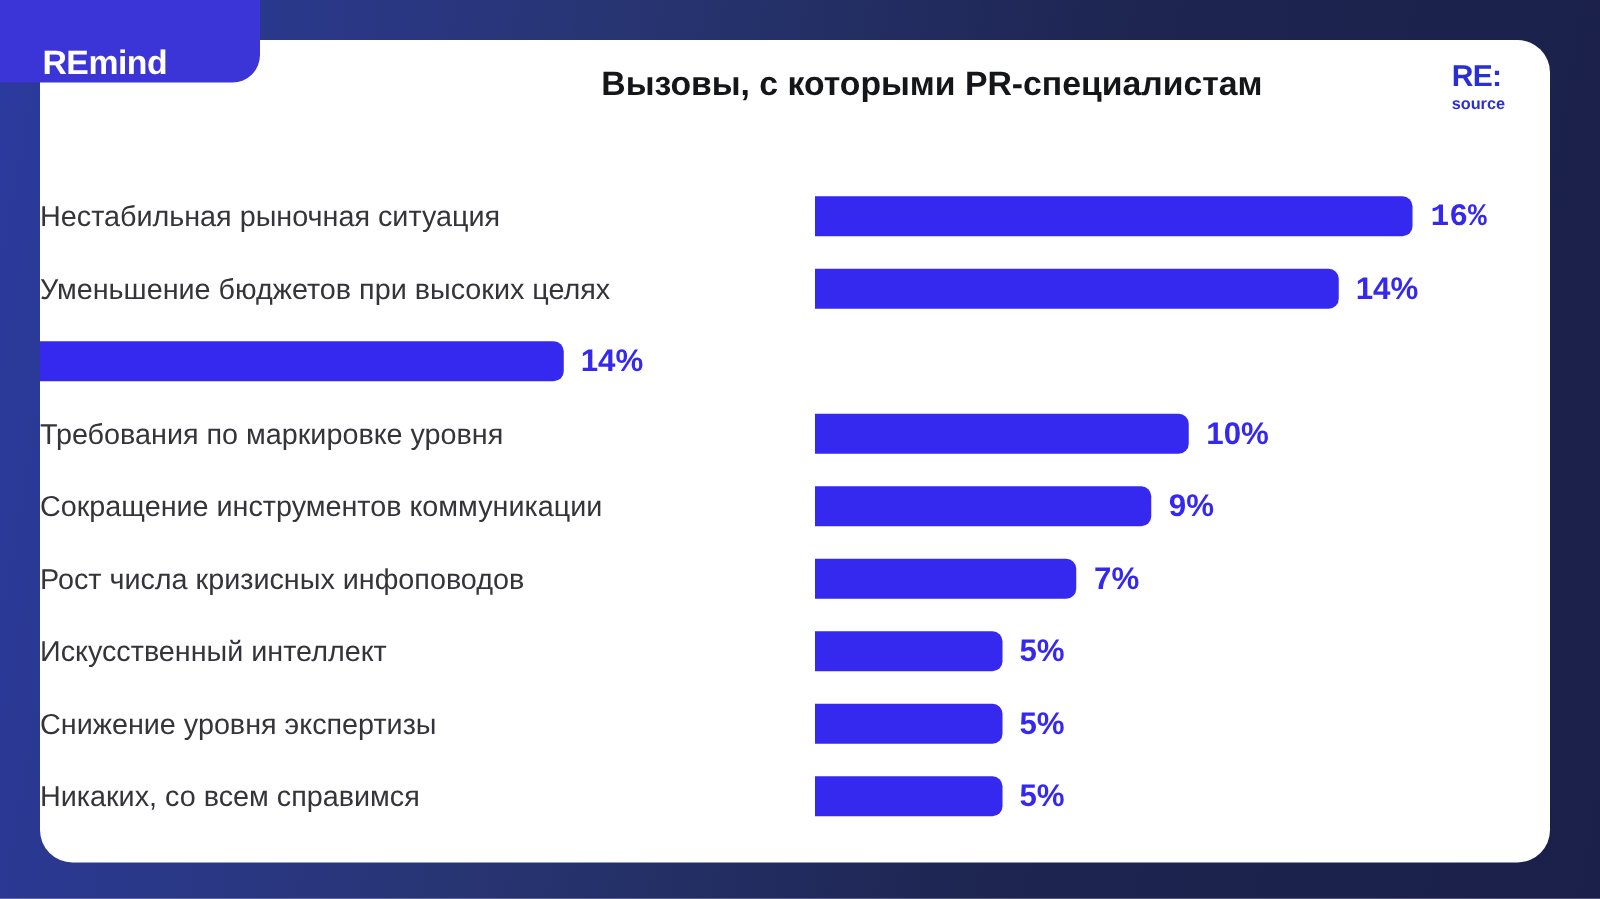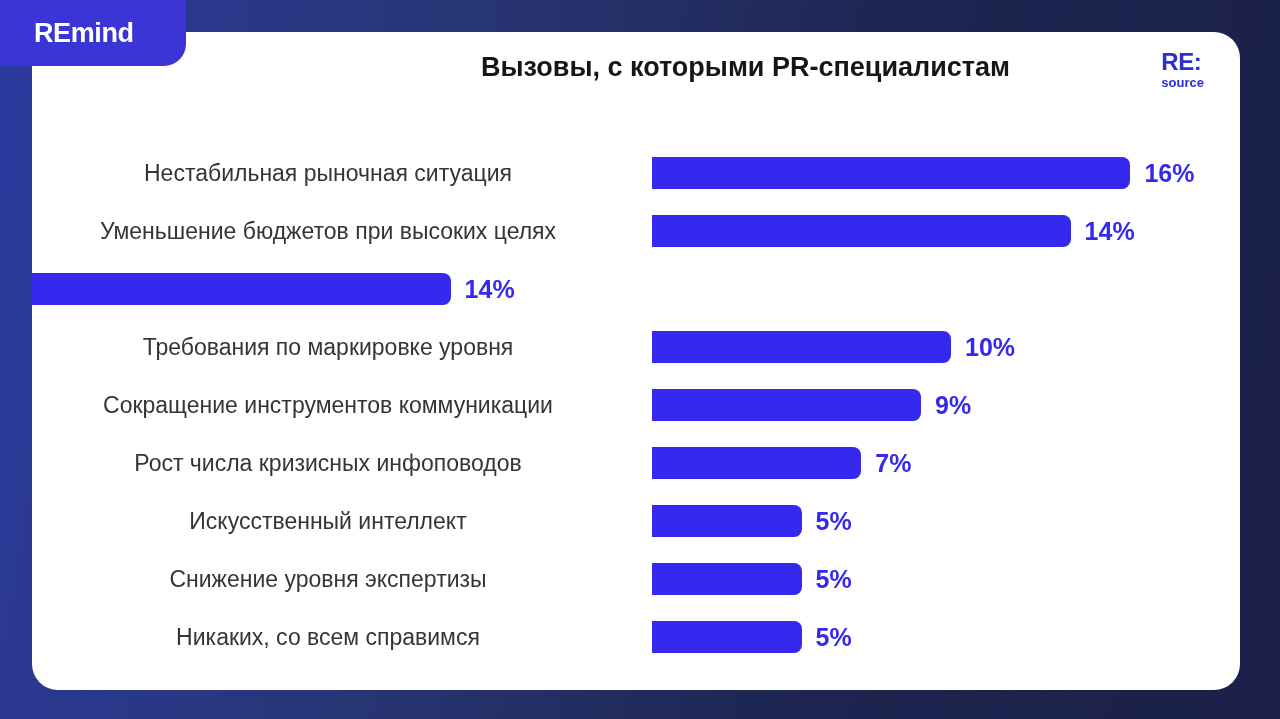--- a/index.html
+++ b/index.html
@@ -14,26 +14,26 @@
     font-family: "Liberation Sans", sans-serif;
     background: linear-gradient(100deg, #2b3a9e 0%, #283573 35%, #1d2550 65%, #1a2049 100%);
     position: relative;
   }
 
   
   .brand-badge {
     position: absolute;
     left: 0;
     top: 0;
-    width: 186px;
+    width: 208px;
     height: 66px;
     background: #3b35d8;
     border-radius: 0 0 22px 0;
     display: flex;
-    align-items: center;
+    align-items: flex-end;
     padding-left: 34px;
     z-index: 5;
   }
   .brand-badge-text {
     color: #ffffff;
     font-size: 27px;
     font-weight: bold;
     letter-spacing: -0.4px;
   }
 
@@ -100,21 +100,21 @@
 
   .bar-row {
     display: flex;
     align-items: center;
     height: 58px;
   }
 
   .bar-label {
     width: 620px;
     flex: 0 0 620px;
-    text-align: center;
+    text-align: left;
     padding-right: 28px;
     color: #34343a;
     font-size: 23px;
     white-space: nowrap;
   }
 
   .bar-track {
     flex: 1 1 auto;
     display: flex;
     align-items: center;
@@ -151,21 +151,21 @@
 
   <div class="chart-title">
     <span class="chart-title-line">Вызовы, с которыми PR-специалистам</span>
   </div>
 
   <div class="chart-body" id="bar-chart">
       <div class="bar-row">
         <div class="bar-label">Нестабильная рыночная ситуация</div>
         <div class="bar-track">
           <div class="bar-fill" style="width: 478.4px; background: rgb(53, 40, 239);"></div>
-          <div class="bar-value" style="color: rgb(53, 40, 239);">16%</div>
+          <div class="bar-value" style="color: rgb(53, 40, 239); font-family: Liberation Mono, monospace;">16%</div>
         </div>
       </div>
       <div class="bar-row">
         <div class="bar-label">Уменьшение бюджетов при высоких целях</div>
         <div class="bar-track">
           <div class="bar-fill" style="width: 418.6px; background: rgb(53, 40, 239);"></div>
           <div class="bar-value" style="color: rgb(53, 40, 239);">14%</div>
         </div>
       </div>
       <div class="bar-row">

